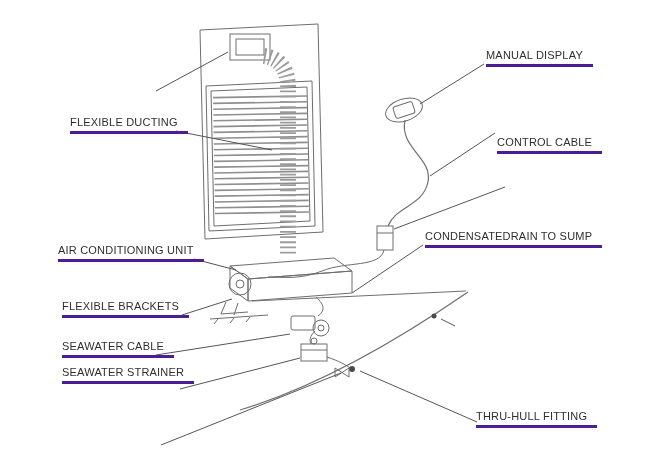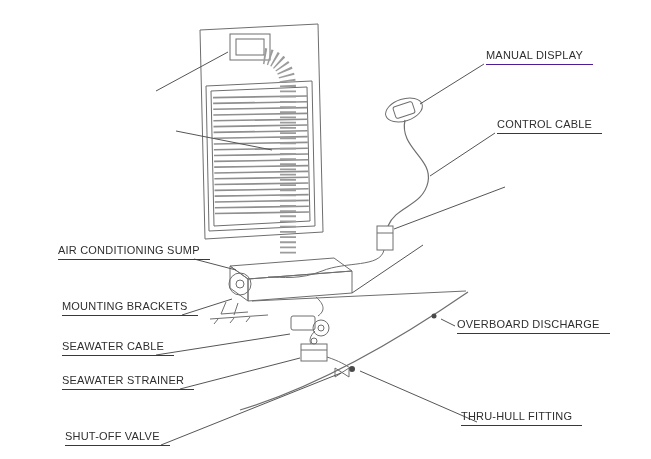--- a/index.html
+++ b/index.html
@@ -13,21 +13,21 @@
   .stage svg { position:absolute; left:0; top:0; }
   .lbl {
     position:absolute;
     font-size:11px;
     line-height:13px;
     color:#2f2f2f;
     white-space:nowrap;
   }
   .lbl span {
     display:inline-block;
-    border-bottom:1px solid #4c1d95;
+    border-bottom:3px solid #4c1d95;
     padding:0 10px 2px 0;
     letter-spacing:.2px;
   }
 </style>
 </head>
 <body>
 
 <div class="stage">
 
   <svg width="651" height="459" viewBox="0 0 651 459" fill="none" stroke="#6e6e6e" stroke-width="1">
@@ -112,24 +112,24 @@
       <line x1="161" y1="445" x2="341" y2="373"></line>
       <line x1="484" y1="64" x2="420" y2="104"></line>
       <line x1="495" y1="133" x2="430" y2="176"></line>
       <line x1="505" y1="187" x2="394" y2="229"></line>
       <line x1="423" y1="245" x2="352" y2="293"></line>
       <line x1="455" y1="326" x2="441" y2="319"></line>
       <line x1="477" y1="422" x2="360" y2="371"></line>
     </g>
   </svg>
 
-  <div class="lbl" style="left:58px;top:244px"><span>AIR CONDITIONING SUMP</span></div>
-  <div class="lbl" style="left:62px;top:300px"><span>MOUNTING BRACKETS</span></div>
+  <div class="lbl" style="left:70px;top:116px"><span>FLEXIBLE DUCTING</span></div>
+  <div class="lbl" style="left:58px;top:244px"><span>AIR CONDITIONING UNIT</span></div>
+  <div class="lbl" style="left:62px;top:300px"><span>FLEXIBLE BRACKETS</span></div>
   <div class="lbl" style="left:62px;top:340px"><span>SEAWATER CABLE</span></div>
-  <div class="lbl" style="left:62px;top:374px"><span>SEAWATER STRAINER</span></div>
-  <div class="lbl" style="left:65px;top:430px"><span>SHUT-OFF VALVE</span></div>
+  <div class="lbl" style="left:62px;top:366px"><span>SEAWATER STRAINER</span></div>
 
   <div class="lbl" style="left:486px;top:49px"><span>MANUAL DISPLAY</span></div>
-  <div class="lbl" style="left:497px;top:118px"><span>CONTROL CABLE</span></div>
-  <div class="lbl" style="left:457px;top:318px"><span>OVERBOARD DISCHARGE</span></div>
-  <div class="lbl" style="left:461px;top:410px"><span>THRU-HULL FITTING</span></div>
+  <div class="lbl" style="left:497px;top:136px"><span>CONTROL CABLE</span></div>
+  <div class="lbl" style="left:425px;top:230px"><span>CONDENSATEDRAIN TO SUMP</span></div>
+  <div class="lbl" style="left:476px;top:410px"><span>THRU-HULL FITTING</span></div>
 
 </div>
 
 </body></html>

